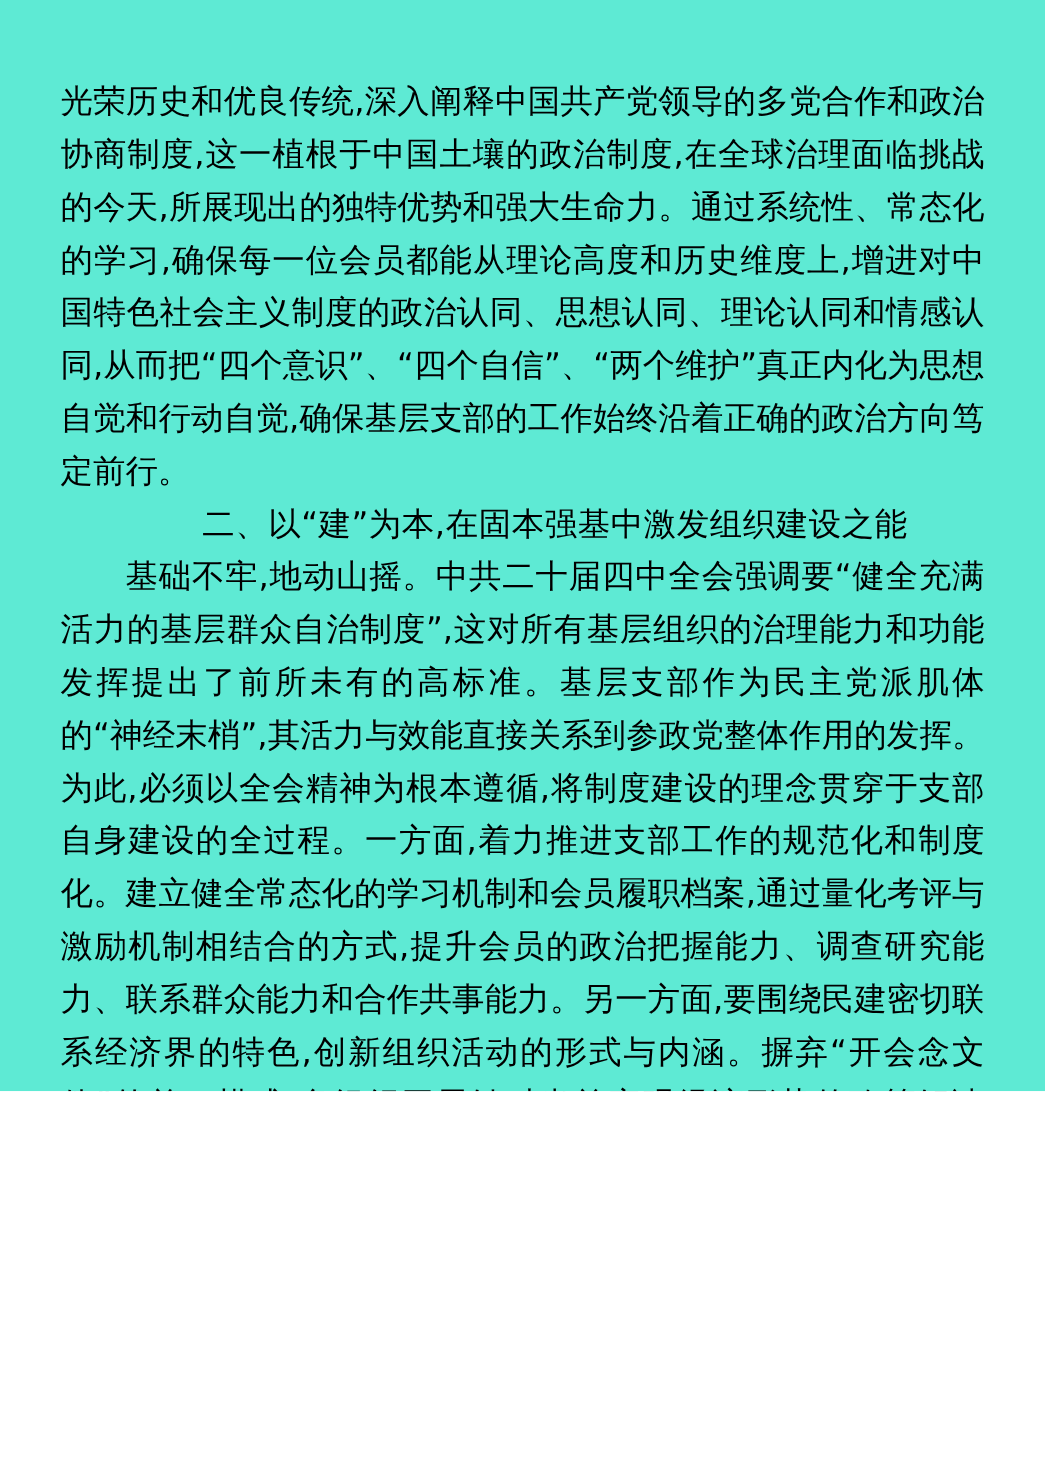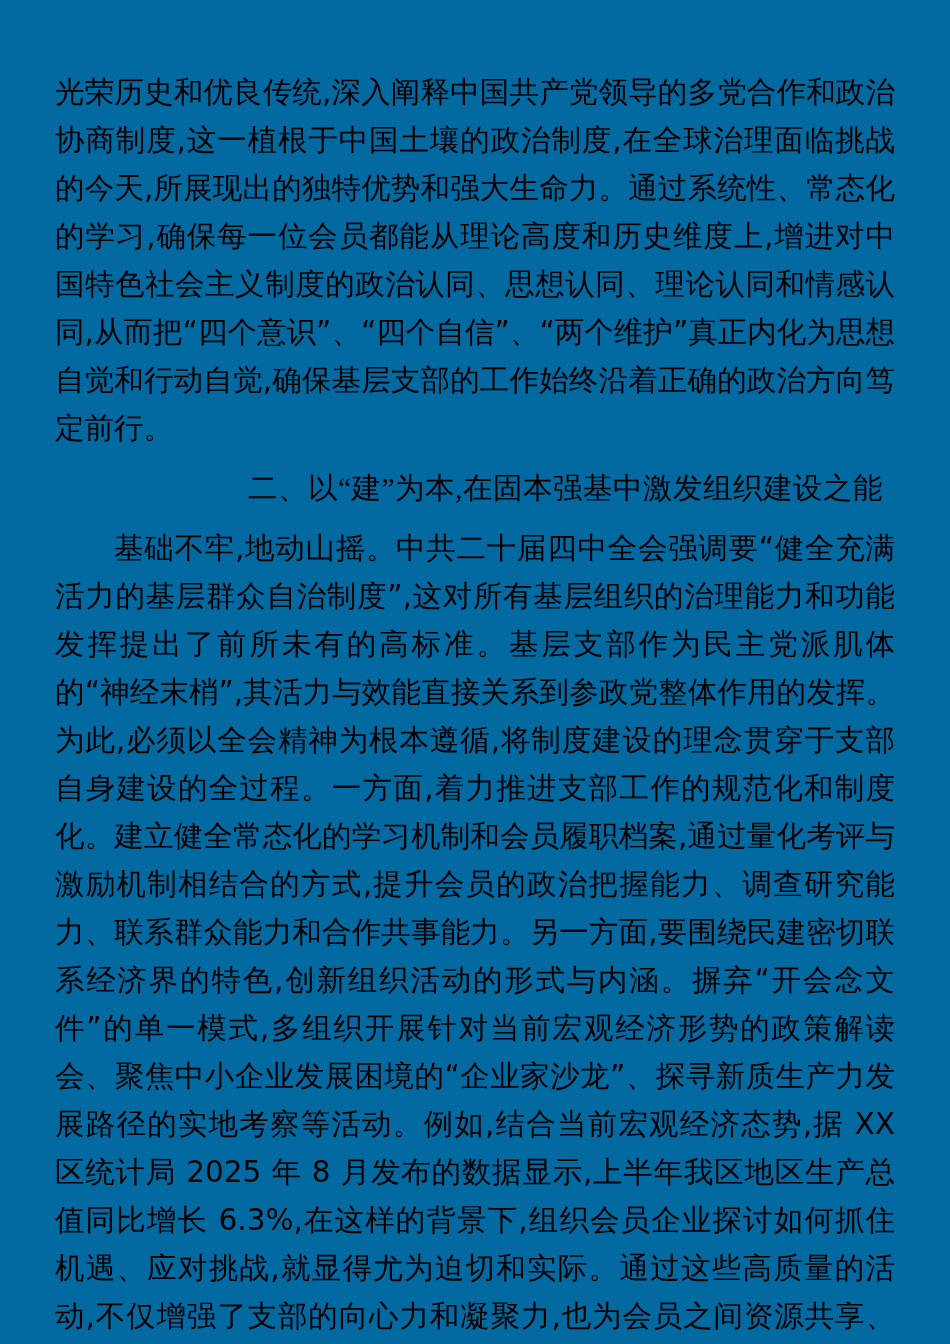--- a/index.html
+++ b/index.html
@@ -7,22 +7,22 @@
     margin: 0;
     padding: 0;
     background: #ffffff;
   }
   body {
     font-family: "DejaVu Sans", "Liberation Sans", sans-serif;
   }
   .page {
     position: relative;
     width: 950px;
-    height: 1344px;
-    background: #0369a1;
+    height: 992px;
+    background: #5eead4;
     overflow: hidden;
     box-sizing: border-box;
   }
   .text-column {
     position: absolute;
     left: 55px;
     top: 68px;
     width: 840px;
   }
   .para {
@@ -35,30 +35,29 @@
     text-align-last: left;
     text-justify: inter-character;
     letter-spacing: 0px;
     word-break: break-all;
     font-weight: 400;
   }
   .para.indent {
     text-indent: 2em;
   }
   .heading {
-    margin: 12px;
+    margin: 0;
     padding: 0;
     font-size: 29.5px;
     line-height: 48px;
     color: #000000;
     font-weight: 400;
     text-indent: 2em;
-    text-align: right;
+    text-align: center;
     letter-spacing: 0.5px;
-    font-family: Liberation Serif, serif;
   }
   .para-continued {
     text-indent: 0;
   }
 </style>
 </head>
 <body>
 
 <div class="page">
   <div class="text-column">

